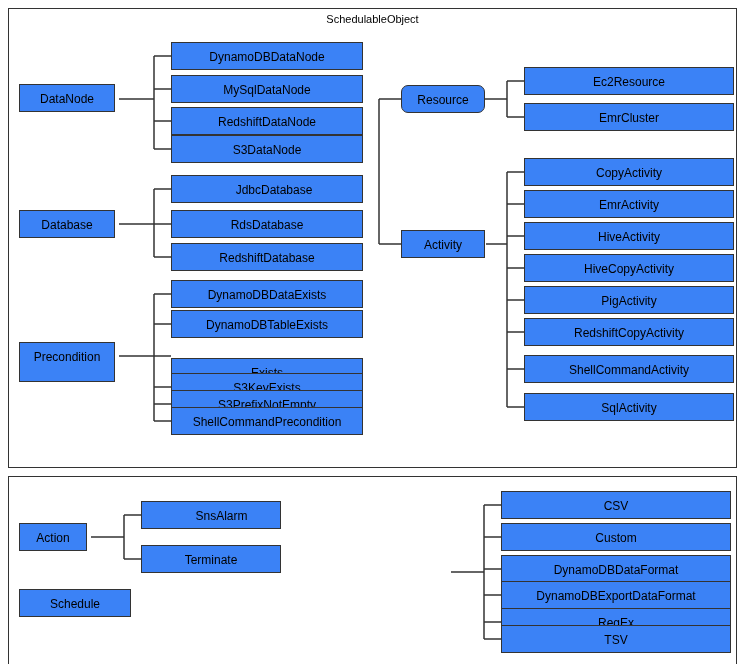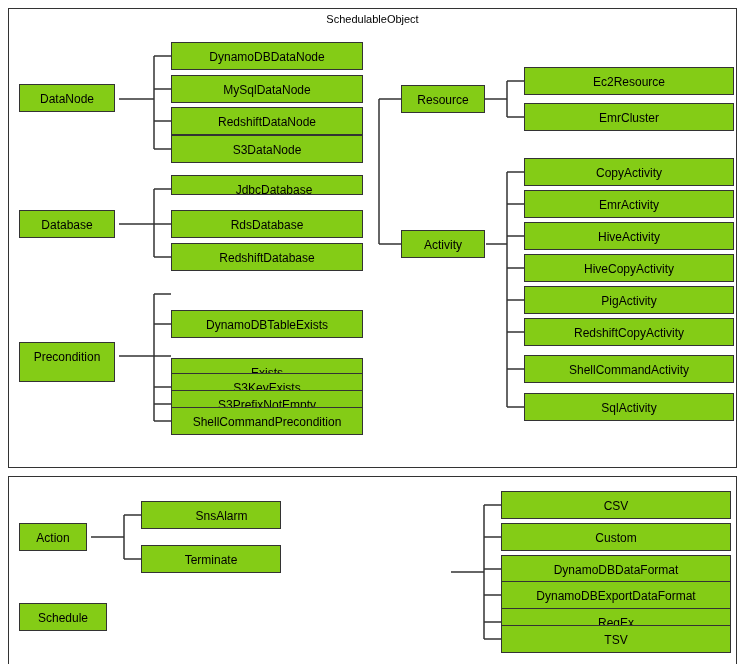--- a/index.html
+++ b/index.html
@@ -26,21 +26,21 @@
       height: 460px;
     }
 
     .bottom-section {
       height: 190px;
     }
 
     .node-box {
       position: absolute;
       border: 1.5px solid #333;
-      background: #84cc16;
+      background: #3b82f6;
       padding: 4px 8px;
       text-align: center;
       white-space: nowrap;
     }
 
     
     svg.lines {
       position: absolute;
       top: 0; left: 0;
       width: 100%;
@@ -116,33 +116,34 @@
 
     <div class="node-box" style="left:10px; top:75px; width:96px; height:28px; line-height:20px;">DataNode</div>
 
     <div class="node-box" style="left:162px; top:33px; width:192px; height:28px; line-height:20px;">DynamoDBDataNode</div>
     <div class="node-box" style="left:162px; top:66px; width:192px; height:28px; line-height:20px;">MySqlDataNode</div>
     <div class="node-box" style="left:162px; top:98px; width:192px; height:28px; line-height:20px;">RedshiftDataNode</div>
     <div class="node-box" style="left:162px; top:126px; width:192px; height:28px; line-height:20px;">S3DataNode</div>
 
     <div class="node-box" style="left:10px; top:201px; width:96px; height:28px; line-height:20px;">Database</div>
 
-    <div class="node-box" style="left:162px; top:166px; width:192px; height:20px; line-height:20px;padding-left:22px;">JdbcDatabase</div>
+    <div class="node-box" style="left:162px; top:166px; width:192px; height:28px; line-height:20px;padding-left:22px;">JdbcDatabase</div>
     <div class="node-box" style="left:162px; top:201px; width:192px; height:28px; line-height:20px;">RdsDatabase</div>
     <div class="node-box" style="left:162px; top:234px; width:192px; height:28px; line-height:20px;">RedshiftDatabase</div>
 
     <div class="node-box" style="left:10px; top:333px; width:96px; height:40px; line-height:20px;">Precondition</div>
 
+    <div class="node-box" style="left:162px; top:271px; width:192px; height:28px; line-height:20px;">DynamoDBDataExists</div>
     <div class="node-box" style="left:162px; top:301px; width:192px; height:28px; line-height:20px;">DynamoDBTableExists</div>
     <div class="node-box" style="left:162px; top:333px; width:192px; height:28px; line-height:20px;margin-top:16px;">Exists</div>
     <div class="node-box" style="left:162px; top:364px; width:192px; height:28px; line-height:20px;">S3KeyExists</div>
     <div class="node-box" style="left:162px; top:381px; width:192px; height:28px; line-height:20px;">S3PrefixNotEmpty</div>
     <div class="node-box" style="left:162px; top:398px; width:192px; height:28px; line-height:20px;">ShellCommandPrecondition</div>
 
-    <div class="node-box" style="left:392px; top:76px; width:84px; height:28px; line-height:20px;">Resource</div>
+    <div class="node-box" style="left:392px; top:76px; width:84px; height:28px; line-height:20px;border-radius:7px;">Resource</div>
 
     <div class="node-box" style="left:515px; top:58px; width:210px; height:28px; line-height:20px;">Ec2Resource</div>
     <div class="node-box" style="left:515px; top:94px; width:210px; height:28px; line-height:20px;">EmrCluster</div>
 
     <div class="node-box" style="left:392px; top:221px; width:84px; height:28px; line-height:20px;">Activity</div>
 
     <div class="node-box" style="left:515px; top:149px; width:210px; height:28px; line-height:20px;">CopyActivity</div>
     <div class="node-box" style="left:515px; top:181px; width:210px; height:28px; line-height:20px;">EmrActivity</div>
     <div class="node-box" style="left:515px; top:213px; width:210px; height:28px; line-height:20px;">HiveActivity</div>
     <div class="node-box" style="left:515px; top:245px; width:210px; height:28px; line-height:20px;">HiveCopyActivity</div>
@@ -170,21 +171,21 @@
       <line x1="475" y1="118" x2="492" y2="118"></line>
       <line x1="475" y1="145" x2="492" y2="145"></line>
       <line x1="475" y1="162" x2="492" y2="162"></line>
     </svg>
 
     <div class="node-box" style="left:10px; top:46px; width:68px; height:28px; line-height:20px;">Action</div>
 
     <div class="node-box" style="left:132px; top:24px; width:140px; height:28px; line-height:20px;padding-left:29px;">SnsAlarm</div>
     <div class="node-box" style="left:132px; top:68px; width:140px; height:28px; line-height:20px;padding-left:8px;">Terminate</div>
 
-    <div class="node-box" style="left:10px; top:126px; width:88px; height:28px; line-height:20px;">Schedule</div>
+    <div class="node-box" style="left:10px; top:112px; width:112px; height:28px; line-height:20px;">Schedule</div>
 
 
     <div class="node-box" style="left:492px; top:14px; width:230px; height:28px; line-height:20px;">CSV</div>
     <div class="node-box" style="left:492px; top:46px; width:230px; height:28px; line-height:20px;">Custom</div>
     <div class="node-box" style="left:492px; top:78px; width:230px; height:28px; line-height:20px;">DynamoDBDataFormat</div>
     <div class="node-box" style="left:492px; top:104px; width:230px; height:28px; line-height:20px;">DynamoDBExportDataFormat</div>
     <div class="node-box" style="left:492px; top:131px; width:230px; height:28px; line-height:20px;">RegEx</div>
     <div class="node-box" style="left:492px; top:148px; width:230px; height:28px; line-height:20px;">TSV</div>
 
   </div>

